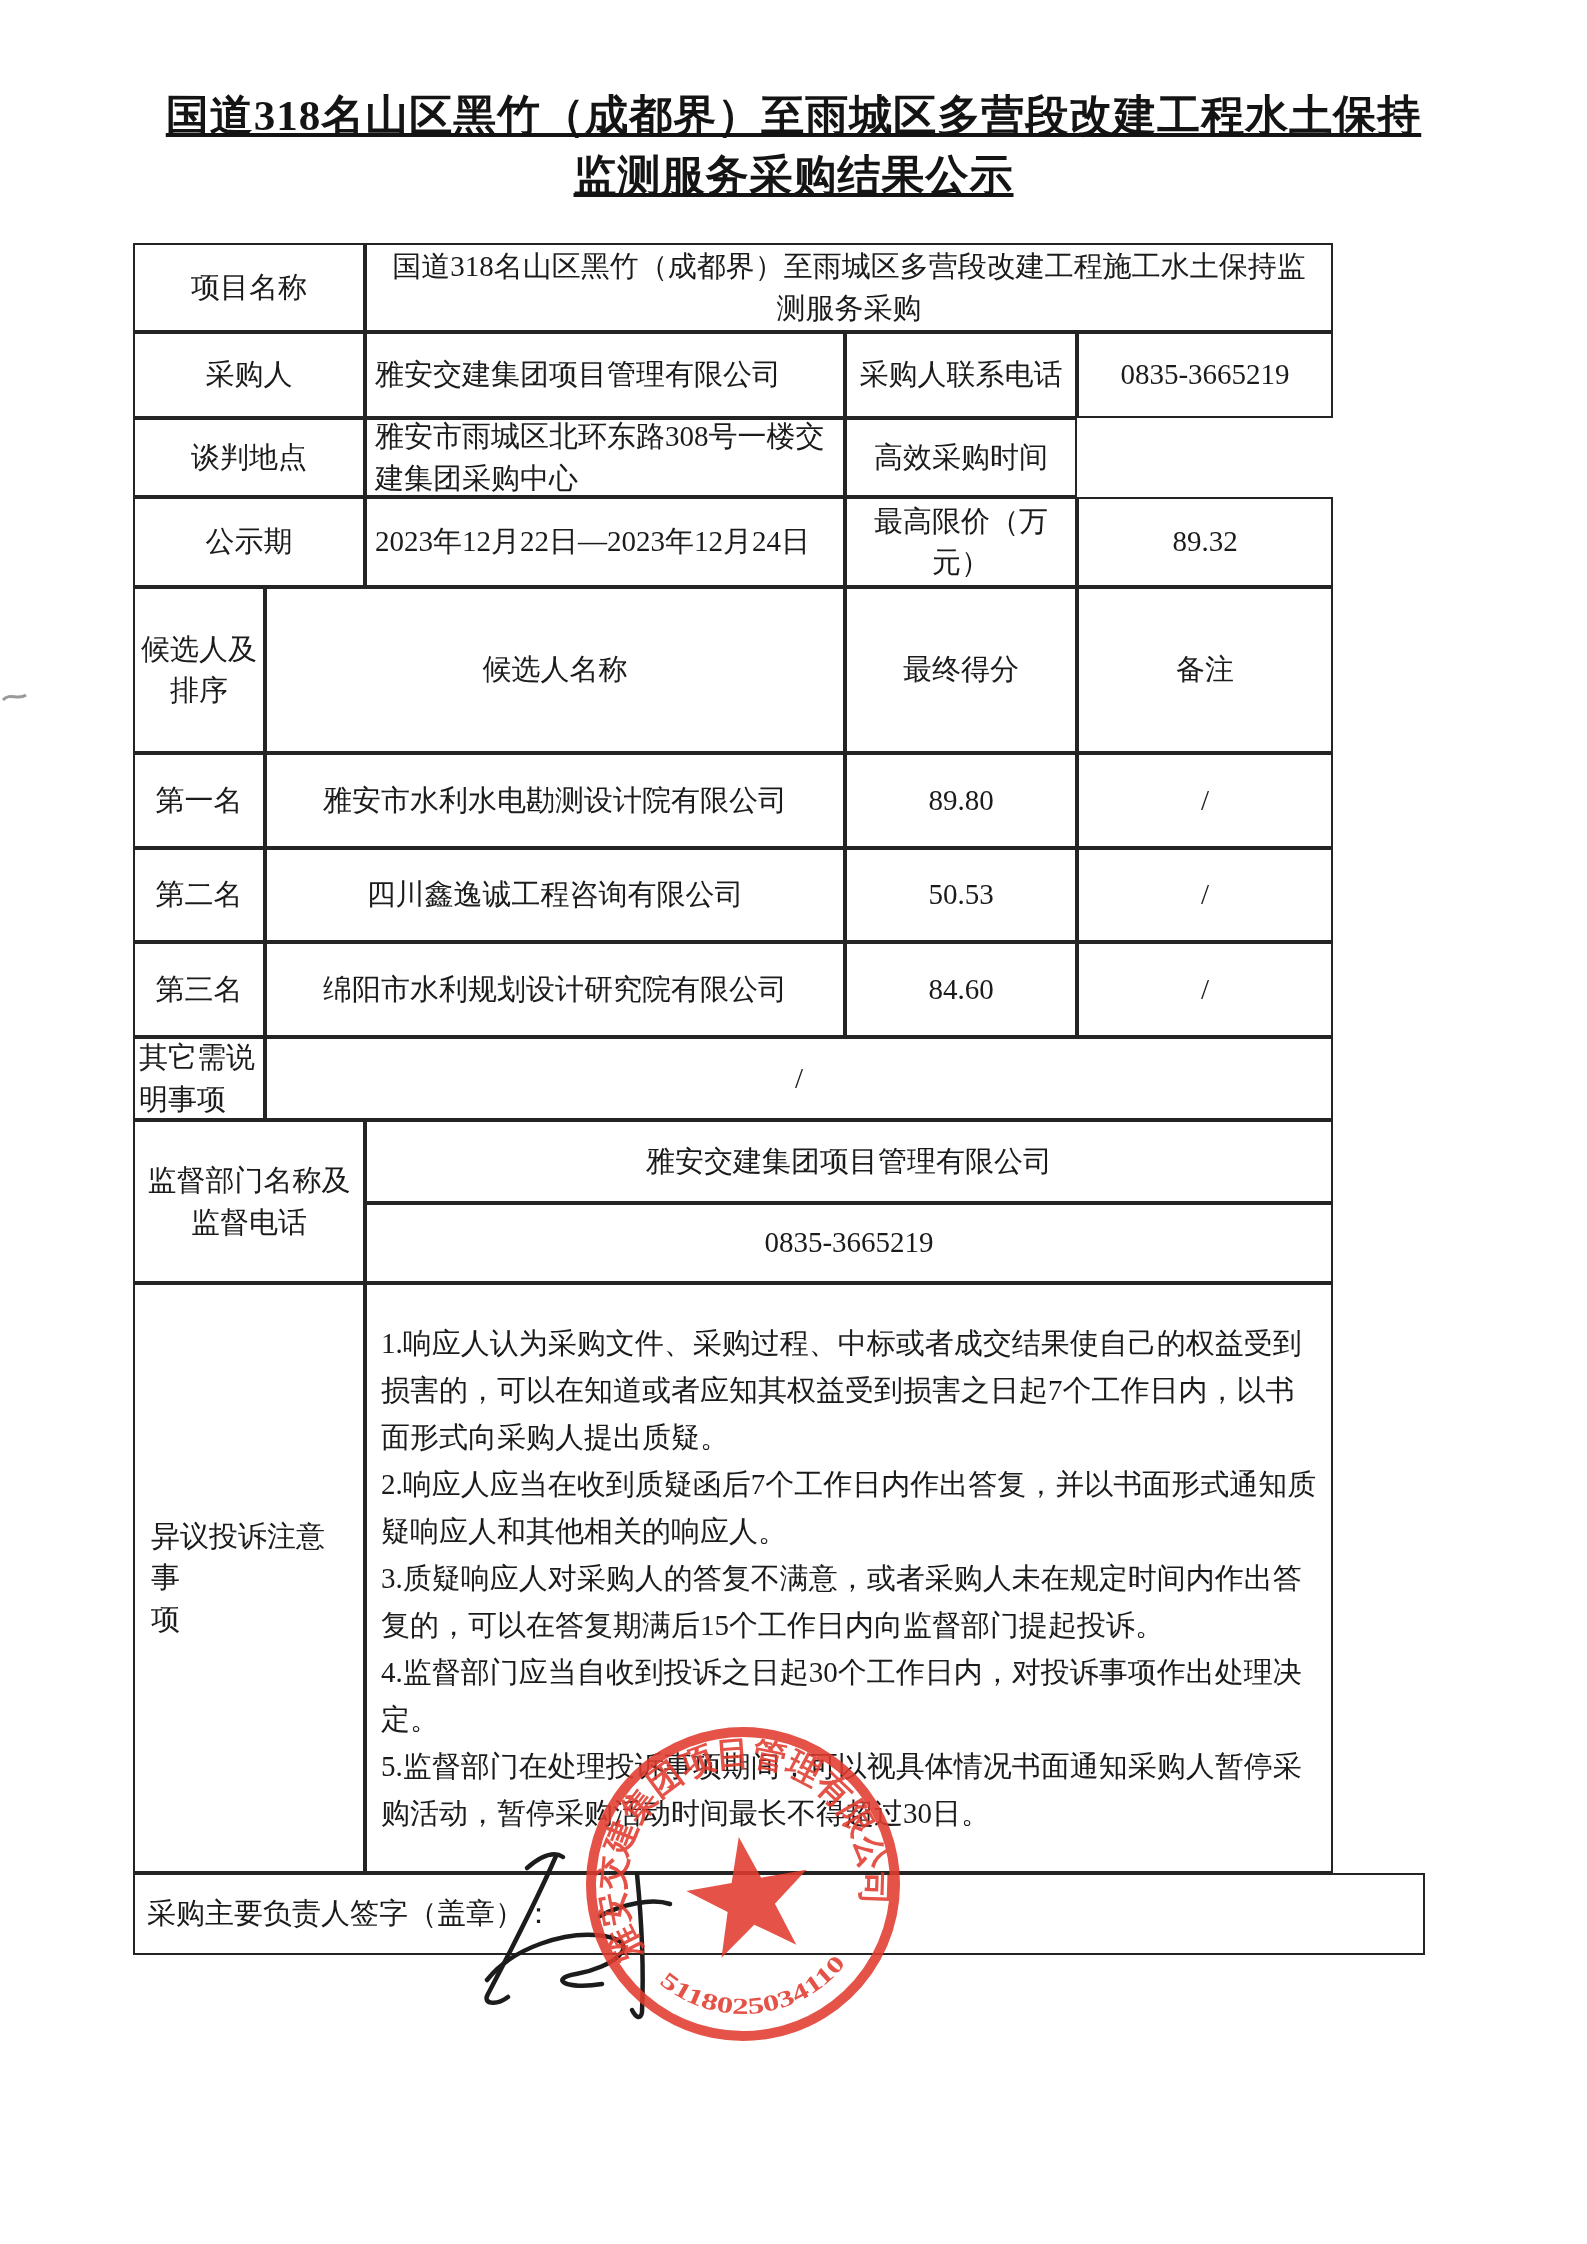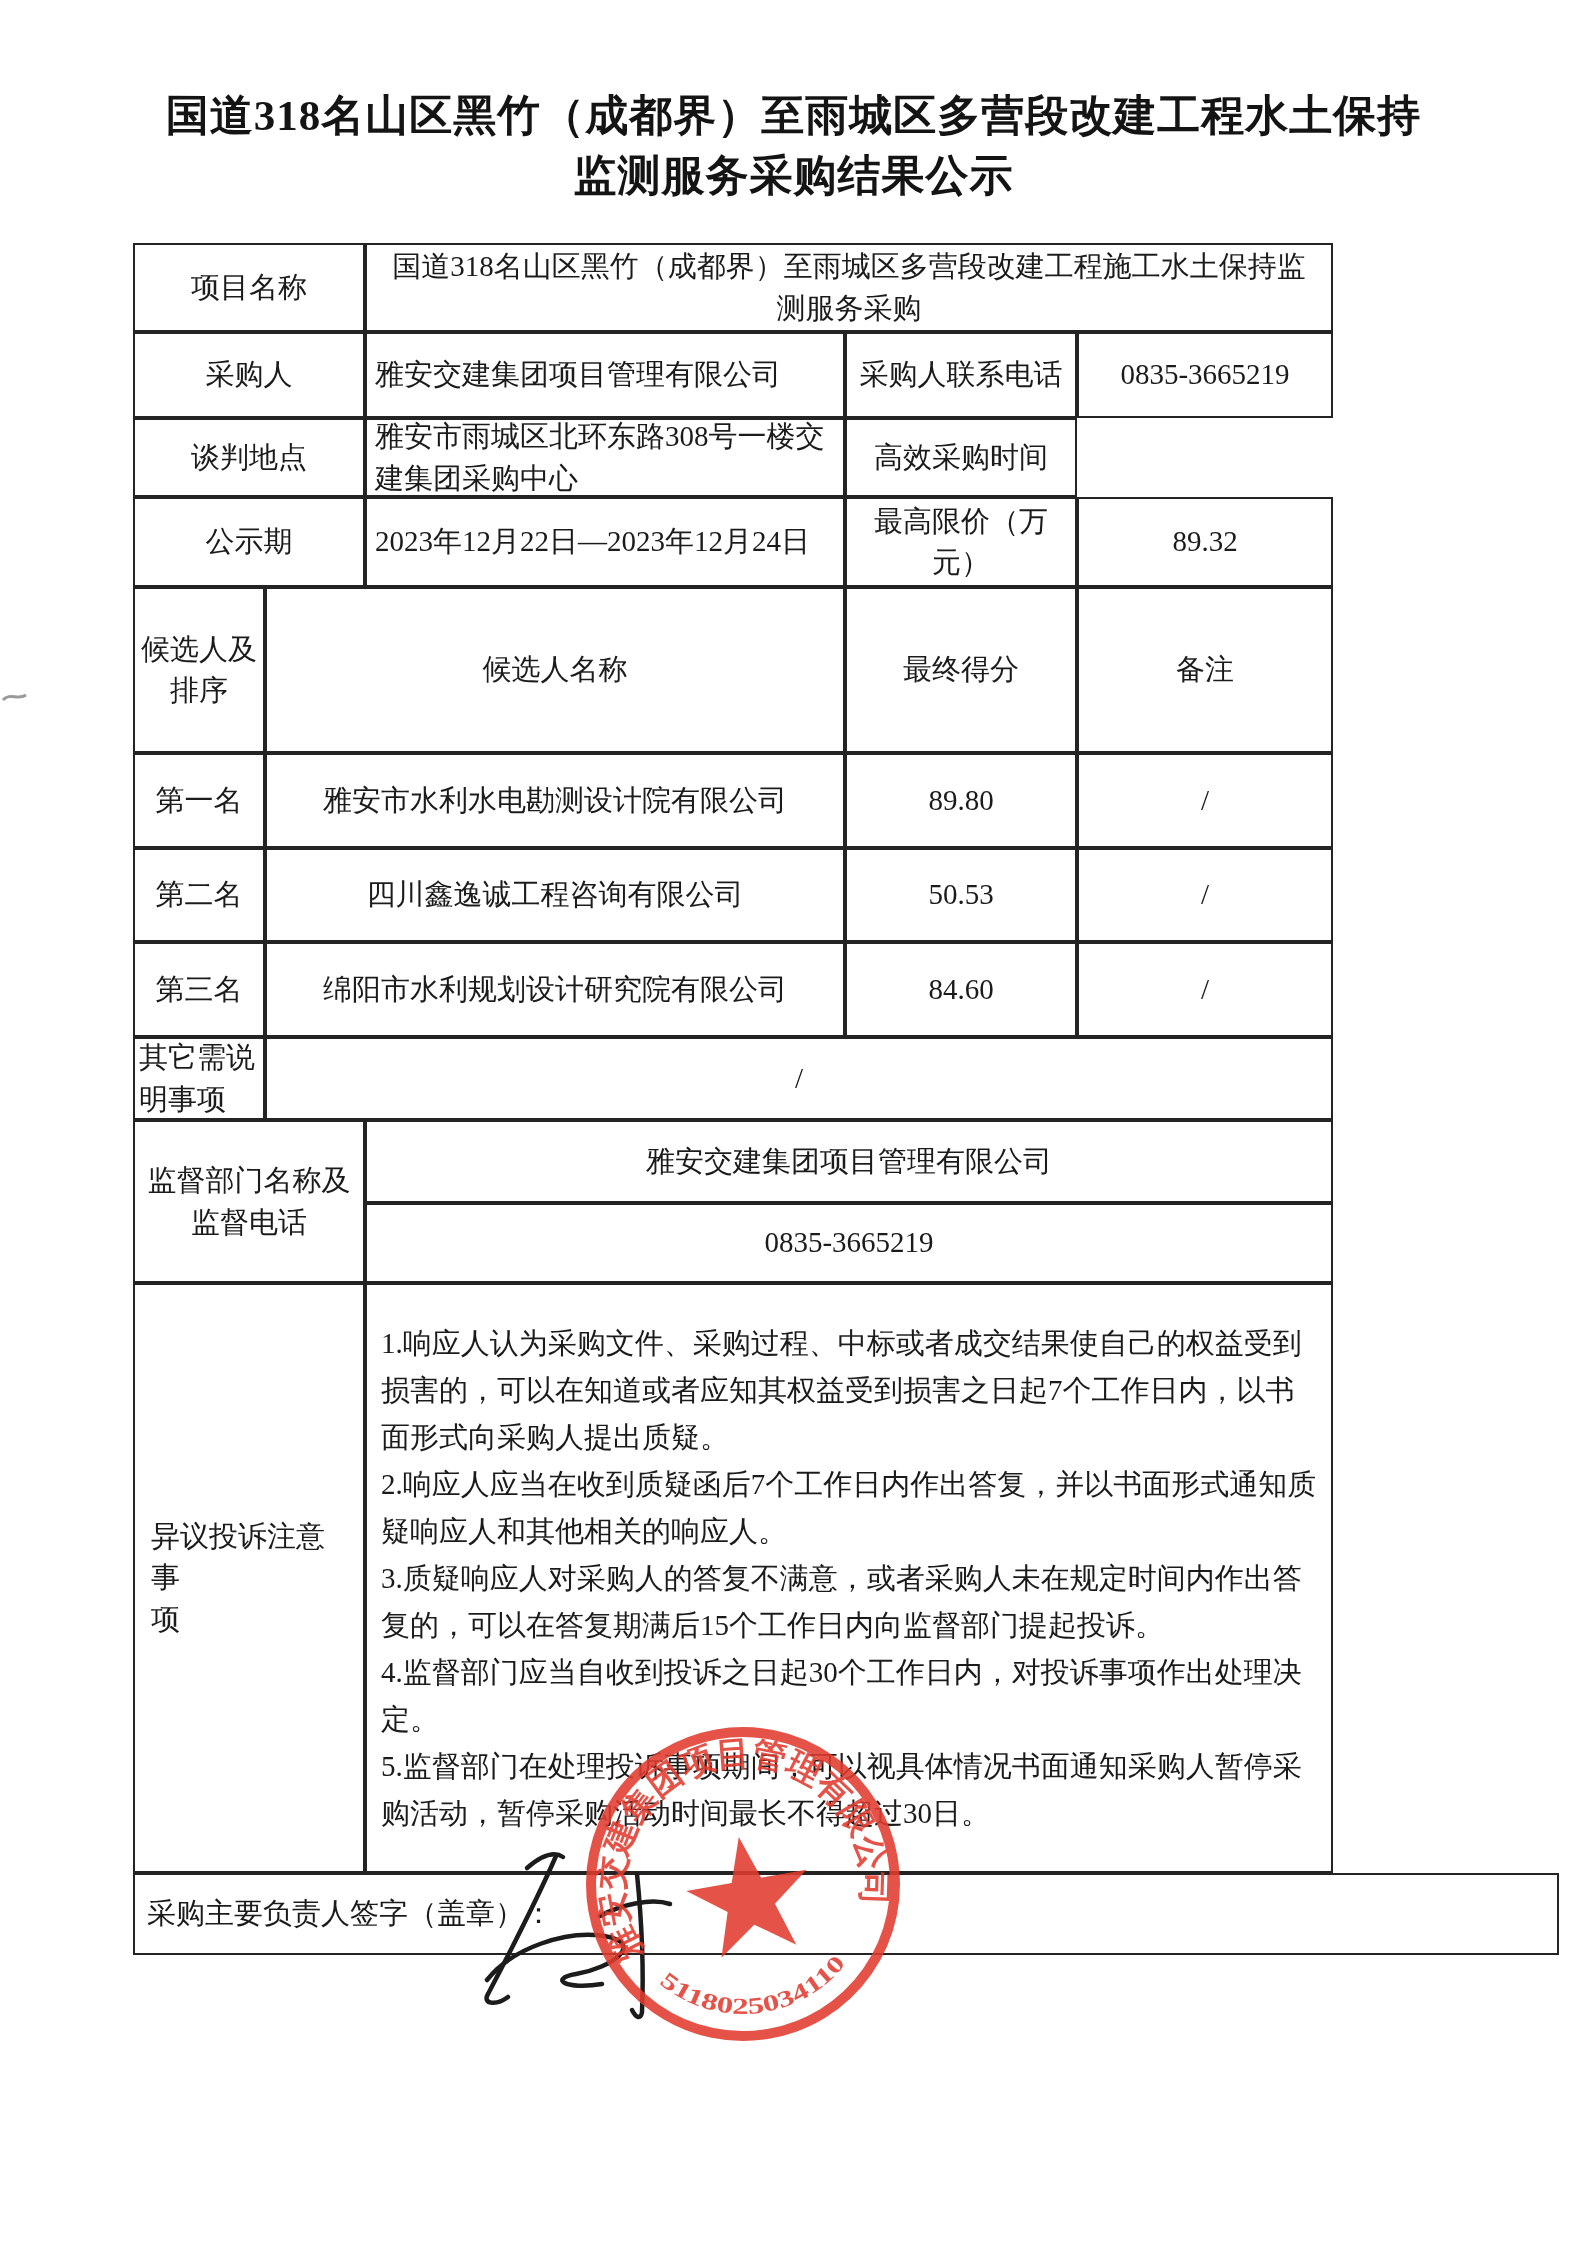--- a/index.html
+++ b/index.html
@@ -7,21 +7,21 @@
     position:relative;
     width:1587px;height:2244px;
     background:#ffffff;
     font-family:"Liberation Serif","DejaVu Serif",serif;
     color:#1b1b1b;
     overflow:hidden;
   }
   .title{
     position:absolute;left:0;top:86px;width:1587px;
     text-align:center;font-size:43px;font-weight:bold;
-    line-height:60px;color:#141414;letter-spacing:1px;
+    line-height:60px;color:#141414;letter-spacing:1px;text-decoration:underline;
   }
   .tbl{
     position:absolute;left:133px;top:243px;width:1200px;height:1712px;
   }
   .cell{
     position:absolute;box-sizing:border-box;
     border:2px solid #242424;
     display:flex;align-items:center;justify-content:center;
     font-size:29px;line-height:1.42;text-align:center;
     padding:2px 8px;
@@ -180,21 +180,21 @@
     <div class="cell" style="left:232px;top:1040px;width:968px;height:590px">
       <div class="obj-inner">
         <div>1.响应人认为采购文件、采购过程、中标或者成交结果使自己的权益受到损害的，可以在知道或者应知其权益受到损害之日起7个工作日内，以书面形式向采购人提出质疑。</div>
         <div>2.响应人应当在收到质疑函后7个工作日内作出答复，并以书面形式通知质疑响应人和其他相关的响应人。</div>
         <div>3.质疑响应人对采购人的答复不满意，或者采购人未在规定时间内作出答复的，可以在答复期满后15个工作日内向监督部门提起投诉。</div>
         <div>4.监督部门应当自收到投诉之日起30个工作日内，对投诉事项作出处理决定。</div>
         <div>5.监督部门在处理投诉事项期间，可以视具体情况书面通知采购人暂停采购活动，暂停采购活动时间最长不得超过30日。</div>
       </div>
     </div>
 
-    <div class="cell l sigrow" style="left:0;top:1630px;width:1426px;height:82px">
+    <div class="cell l sigrow" style="left:0;top:1630px;width:1292px;height:82px">
         <span>采购主要负责人签字（盖章）：</span>
       </div>
 
   </div>
 
   <svg class="overlay" width="1587" height="2244" viewBox="0 0 1587 2244">
 
     <path d="M3,700 C10,692 18,701 26,695" stroke="#9a9a9a" stroke-width="3" fill="none"></path>
 
     <g stroke="#1c1c1c" stroke-width="4.5" fill="none" stroke-linecap="round">

